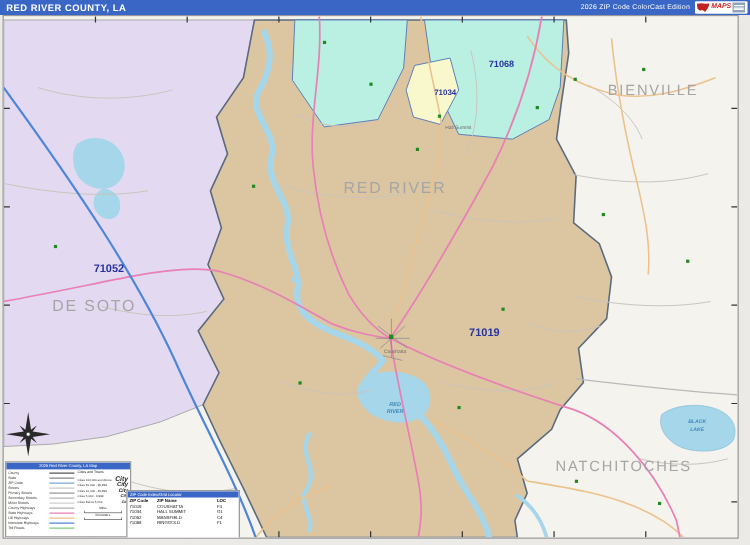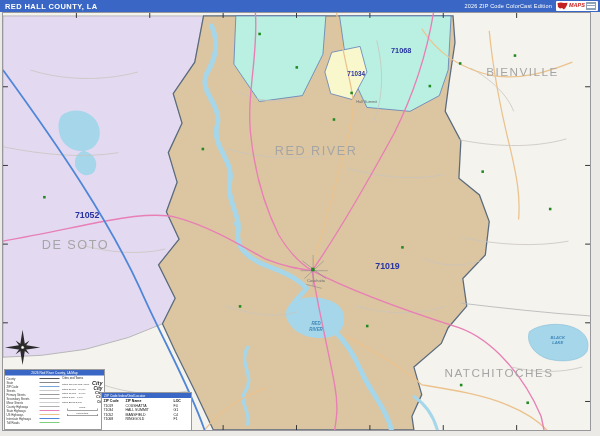--- a/index.html
+++ b/index.html
@@ -59,21 +59,21 @@
   
   #zt-grid{display:grid;grid-template-columns:44px 96px 28px;font-size:7px;color:#111;padding:2px 3px 0 3px;row-gap:2px;}
   #zt-grid .hd{font-weight:bold;}
 </style>
 </head>
 <body>
 
 <div id="app">
 
   <div id="header" style="background-color: rgb(58, 103, 197);">
-    <span class="title">RED HALL COUNTY, LA</span>
+    <span class="title">RED RIVER COUNTY, LA</span>
     <span class="edition">2026 ZIP Code ColorCast Edition</span>
   </div>
   <div id="logo">
     <svg width="11" height="8" viewBox="0 0 11 8">
       <path d="M0.5,1 L4,0.5 L7,1 L10.5,0.8 L10,3 L9,5 L7,7.5 L5,6 L3,6.5 L1,5 Z" fill="#c32222"></path>
     </svg>
     <span class="brand">MAPS</span>
     <span class="badge">
         <i></i>
         <i></i>

